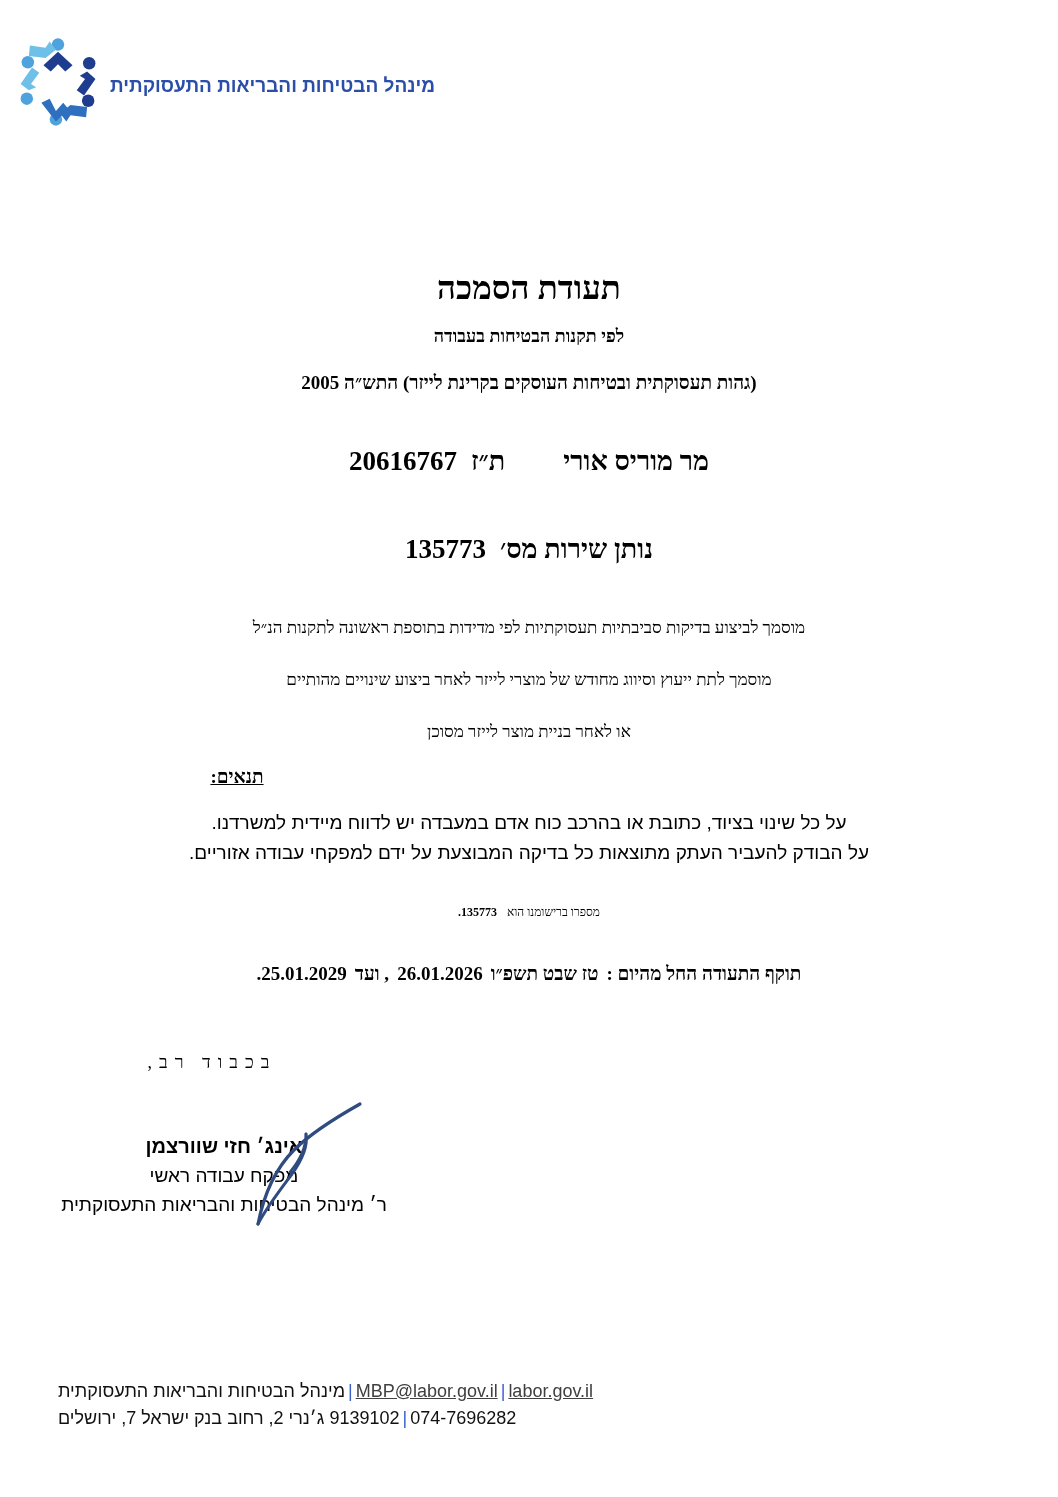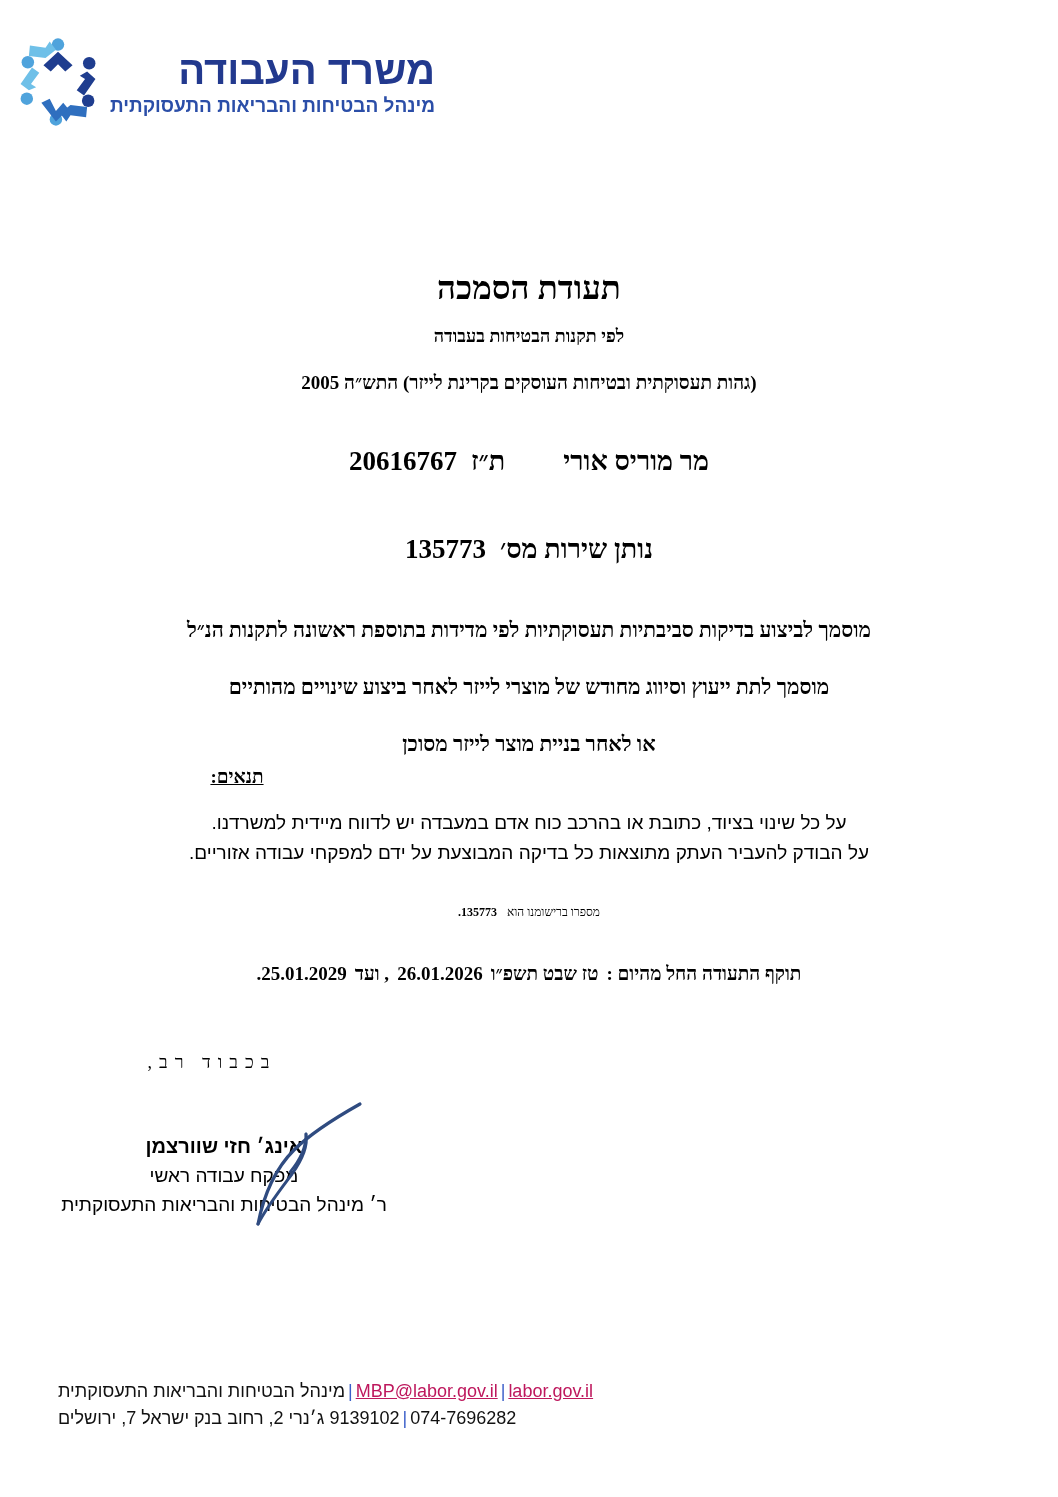--- a/index.html
+++ b/index.html
@@ -118,22 +118,22 @@
   .provider-line .gap-small { display: inline-block; width: 14px; }
 
   .scope {
     position: absolute;
     top: 618px;
     width: 1058px;
     text-align: center;
     font-family: "Liberation Serif", "DejaVu Serif", serif;
   }
   .scope .scope-line {
-    font-size: 21px;
-    font-weight: bold;
+    font-size: 17px;
+    font-weight: normal;
     margin-bottom: 32px;
   }
   .scope .scope-line:last-child { margin-bottom: 0; }
 
   .terms-head {
     position: absolute;
     top: 766px;
     width: 1058px;
     text-align: center;
     font-family: "Liberation Serif", "DejaVu Serif", serif;
@@ -221,21 +221,21 @@
     width: 1058px;
     padding-left: 58px;
     box-sizing: border-box;
     text-align: left;
     font-size: 18px;
     line-height: 27px;
     color: #111111;
   }
   .footer .sep { color: #3B5FC9; padding: 0 3px; }
   .footer a, .footer .link {
-    color: #be185d;
+    color: #404040;
     text-decoration: underline;
   }
   .footer-row { white-space: nowrap; }
 </style>
 </head>
 <body>
 
 <div class="page">
 
   <div class="header">
@@ -257,21 +257,20 @@
 
           <circle cx="20" cy="66" r="6" fill="#4FA3DC"></circle>
           <path d="M22 58 L14 52 L25 36 L32 41 L24 52 L29 55 Z" fill="#6FC0E8"></path>
 
           <circle cx="21" cy="31" r="6" fill="#4FA3DC"></circle>
           <path d="M38 27 L22 25 L23 15 L38 17 L42 11 L48 19 Z" fill="#6FC0E8"></path>
         </g>
       </svg>
     </span>
     <span class="logo-text">
-      <span class="logo-title">משרד העבודה</span>
       <span class="logo-sub">מינהל הבטיחות והבריאות התעסוקתית</span>
     </span>
   </div>
 
   <div class="doc-title">תעודת הסמכה</div>
   <div class="sub-title">לפי תקנות הבטיחות בעבודה</div>
   <div class="law-line">(גהות תעסוקתית ובטיחות העוסקים בקרינת לייזר) התש״ה 2005</div>
 
   <div class="person-line">
     <span>מר מוריס אורי</span><span class="gap-wide"></span><span>ת״ז</span><span class="gap-small"></span><span>20616767</span>

